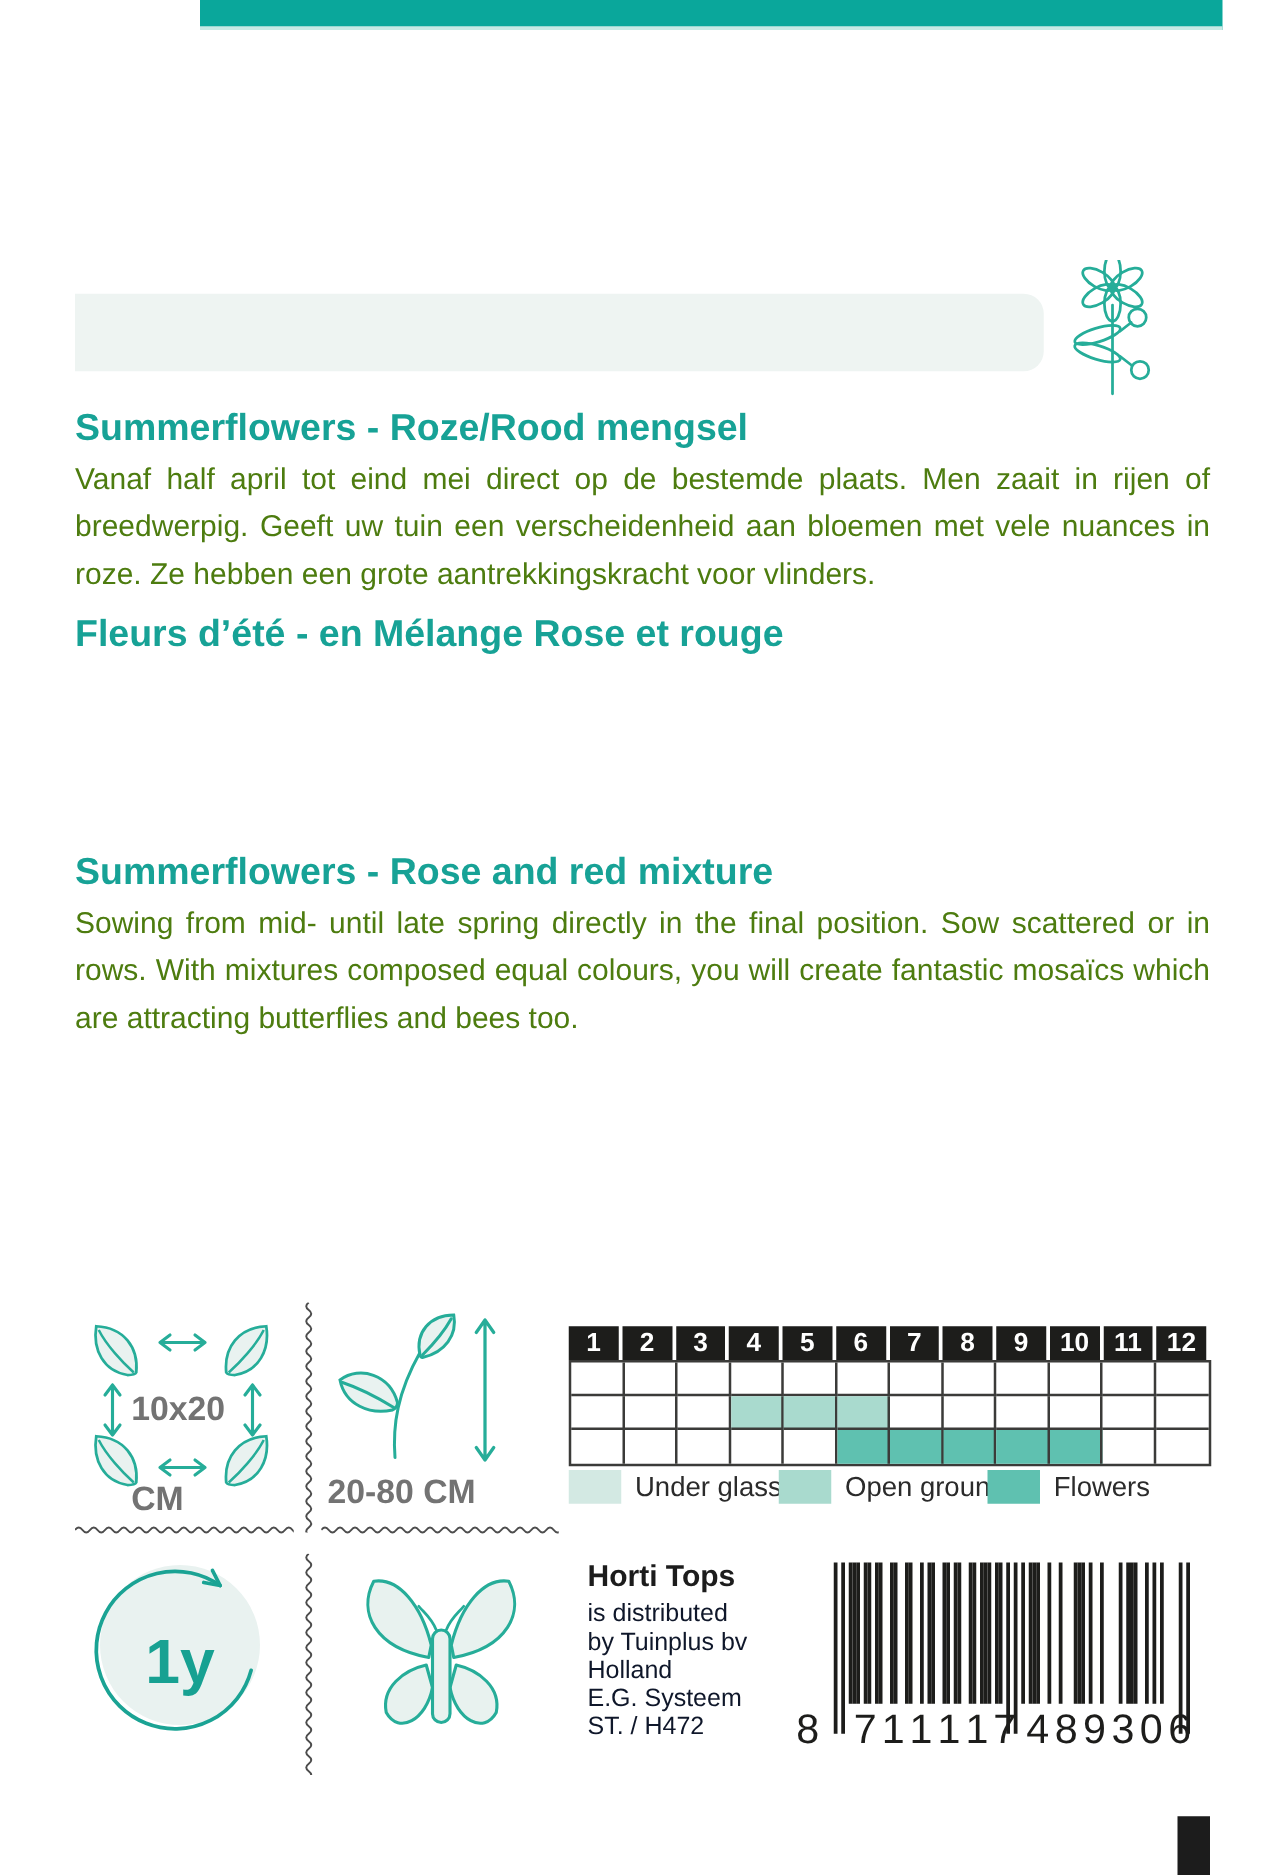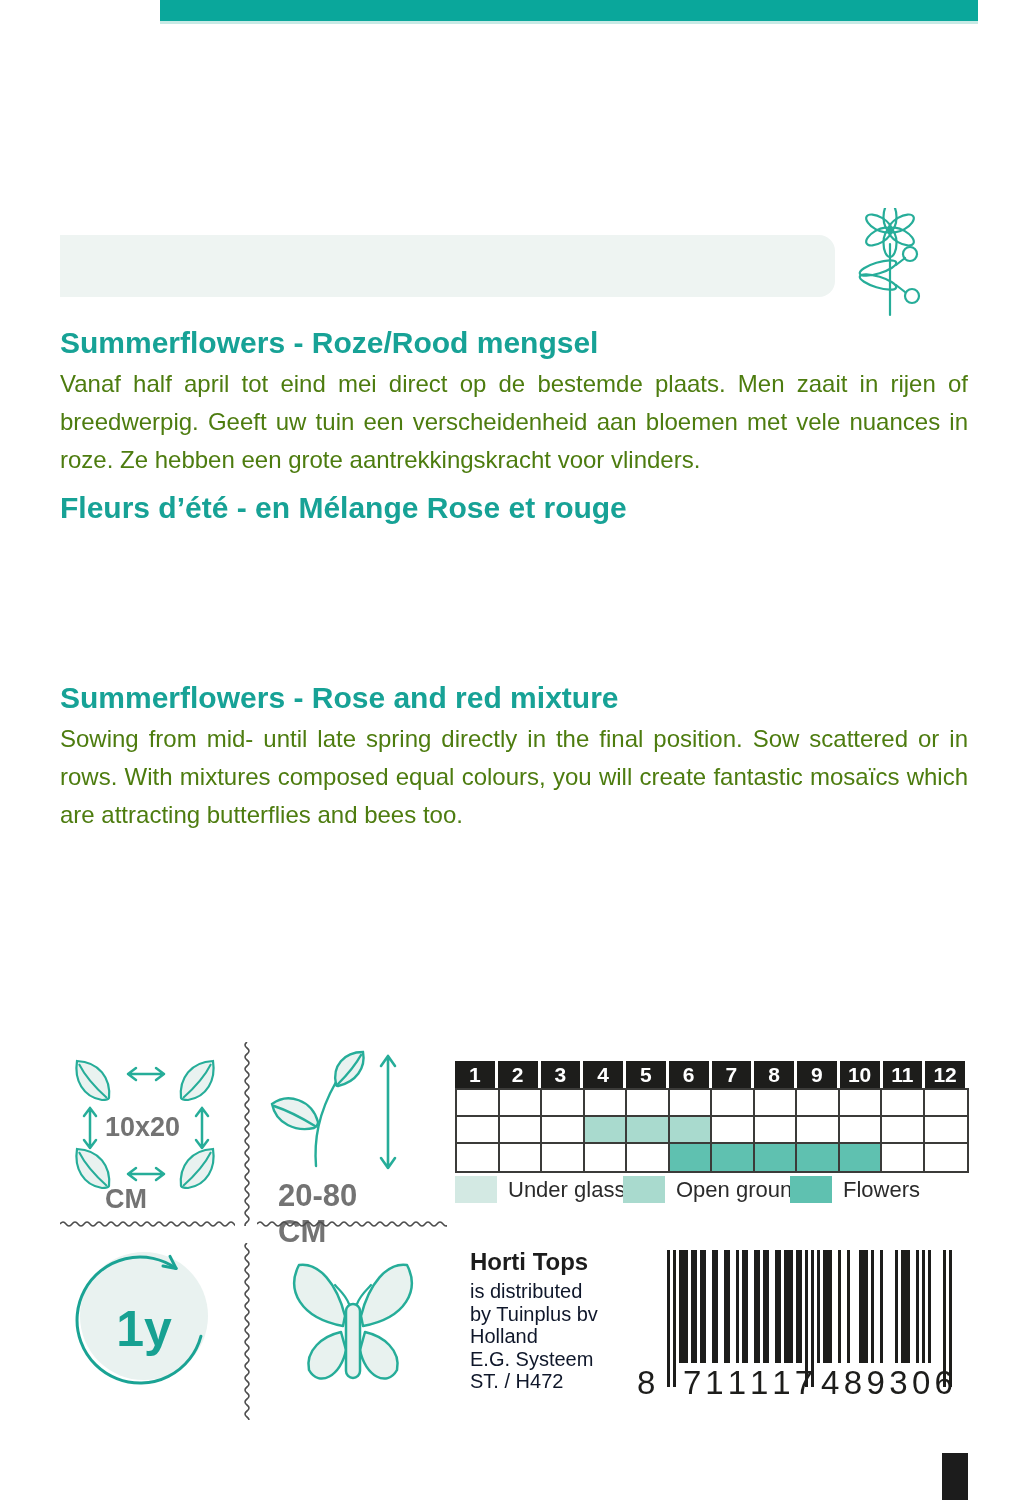--- a/index.html
+++ b/index.html
@@ -108,21 +108,21 @@
   <svg class="abs" style="left:268px;top:1048px;" width="135" height="130" viewBox="0 0 135 130">
     <g stroke="#26ad99" stroke-width="2.4" fill="none" stroke-linecap="round">
       <path d="M48,118 C46,92 50,66 68,34"></path>
       <path d="M68,36 C64,18 76,4 95,4 C98,20 88,34 70,38 C69,38 68,37 68,36 Z" fill="#e9f2f0"></path>
       <path d="M70,36 C78,28 88,16 93,7"></path>
       <path d="M46,80 C28,84 8,76 4,56 C20,44 44,52 50,74 C50,77 48,79 46,80 Z" fill="#e9f2f0"></path>
       <path d="M6,58 C18,62 34,70 47,78"></path>
       <path d="M120,8 V120 M120,8 l-7,10 M120,8 l7,10 M120,120 l-7,-10 M120,120 l7,-10" stroke-width="2.6"></path>
     </g>
   </svg>
-  <div class="abs teal-label" style="left:278px;top:1178px;width:125px;font-size:31px;">20-80 CM</div>
+  <div class="abs teal-label" style="left:262px;top:1178px;width:125px;font-size:27px;">20-80 CM</div>
 
   <svg class="abs" style="left:242px;top:1042px;" width="10" height="184">
       <path d="M5,0 q-4,3 0,6 q4,3 0,6 q-4,3 0,6 q4,3 0,6 q-4,3 0,6 q4,3 0,6 q-4,3 0,6 q4,3 0,6 q-4,3 0,6 q4,3 0,6 q-4,3 0,6 q4,3 0,6 q-4,3 0,6 q4,3 0,6 q-4,3 0,6 q4,3 0,6 q-4,3 0,6 q4,3 0,6 q-4,3 0,6 q4,3 0,6 q-4,3 0,6 q4,3 0,6 q-4,3 0,6 q4,3 0,6 q-4,3 0,6 q4,3 0,6 q-4,3 0,6 q4,3 0,6 q-4,3 0,6 q4,3 0,6 q-4,3 0,6 q4,3 0,6" fill="none" stroke="#4d4d4d" stroke-width="1.6"></path>
     </svg>
   <svg class="abs" style="left:242px;top:1243px;" width="10" height="177">
       <path d="M5,0 q-4,3 0,6 q4,3 0,6 q-4,3 0,6 q4,3 0,6 q-4,3 0,6 q4,3 0,6 q-4,3 0,6 q4,3 0,6 q-4,3 0,6 q4,3 0,6 q-4,3 0,6 q4,3 0,6 q-4,3 0,6 q4,3 0,6 q-4,3 0,6 q4,3 0,6 q-4,3 0,6 q4,3 0,6 q-4,3 0,6 q4,3 0,6 q-4,3 0,6 q4,3 0,6 q-4,3 0,6 q4,3 0,6 q-4,3 0,6 q4,3 0,6 q-4,3 0,6 q4,3 0,6 q-4,3 0,6 q4,3 0,6" fill="none" stroke="#4d4d4d" stroke-width="1.6"></path>
     </svg>
   <svg class="abs" style="left:60px;top:1219px;" width="175" height="10">
       <path d="M0,5 q3,-4 6,0 q3,4 6,0 q3,-4 6,0 q3,4 6,0 q3,-4 6,0 q3,4 6,0 q3,-4 6,0 q3,4 6,0 q3,-4 6,0 q3,4 6,0 q3,-4 6,0 q3,4 6,0 q3,-4 6,0 q3,4 6,0 q3,-4 6,0 q3,4 6,0 q3,-4 6,0 q3,4 6,0 q3,-4 6,0 q3,4 6,0 q3,-4 6,0 q3,4 6,0 q3,-4 6,0 q3,4 6,0 q3,-4 6,0 q3,4 6,0 q3,-4 6,0 q3,4 6,0 q3,-4 6,0 q3,4 6,0" fill="none" stroke="#4d4d4d" stroke-width="1.6"></path>
     </svg>

